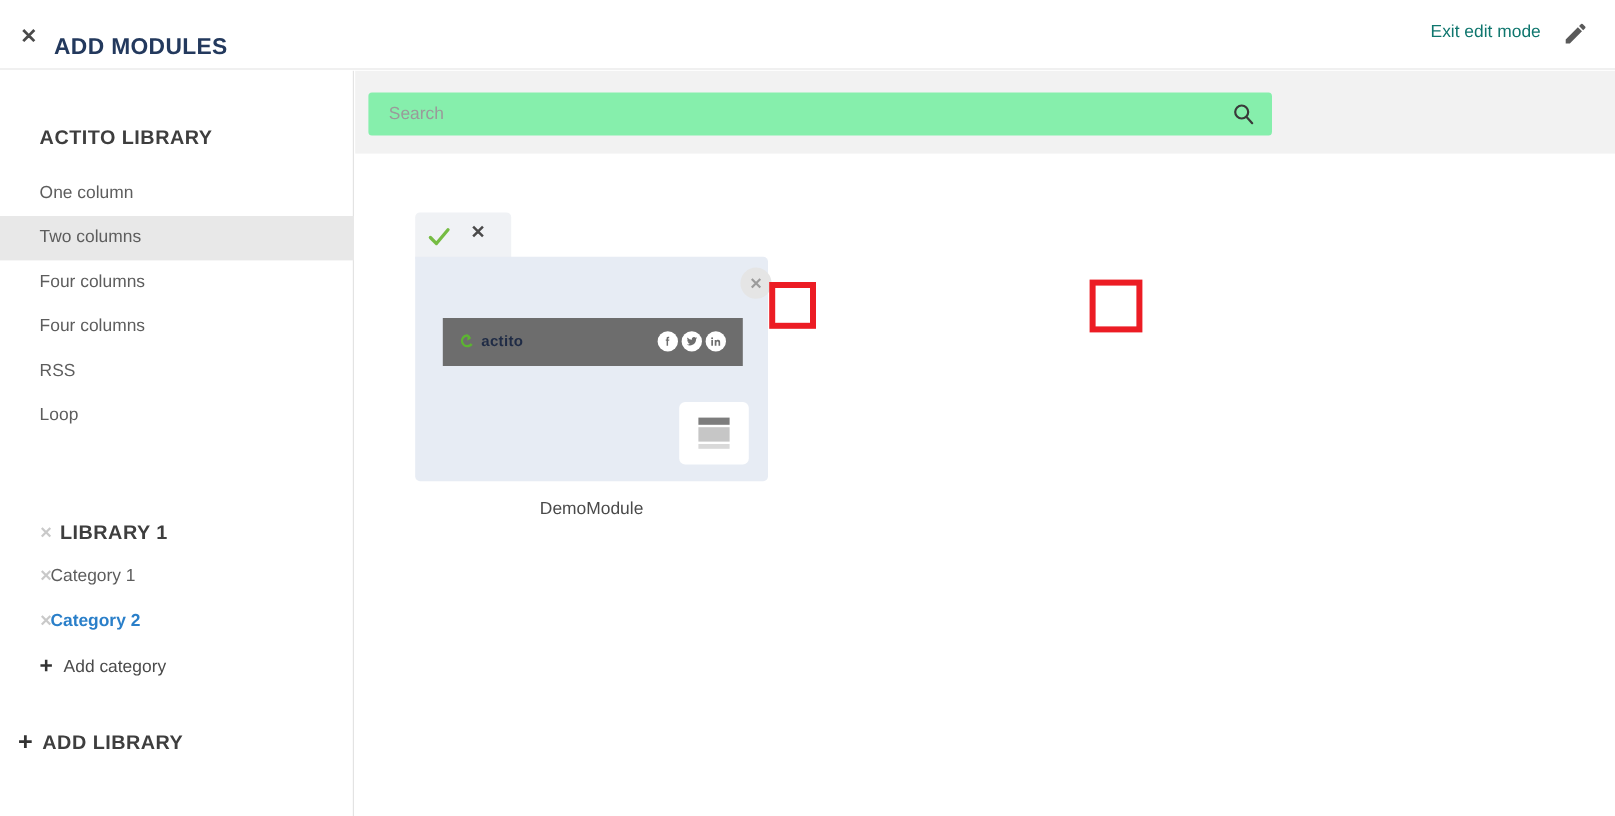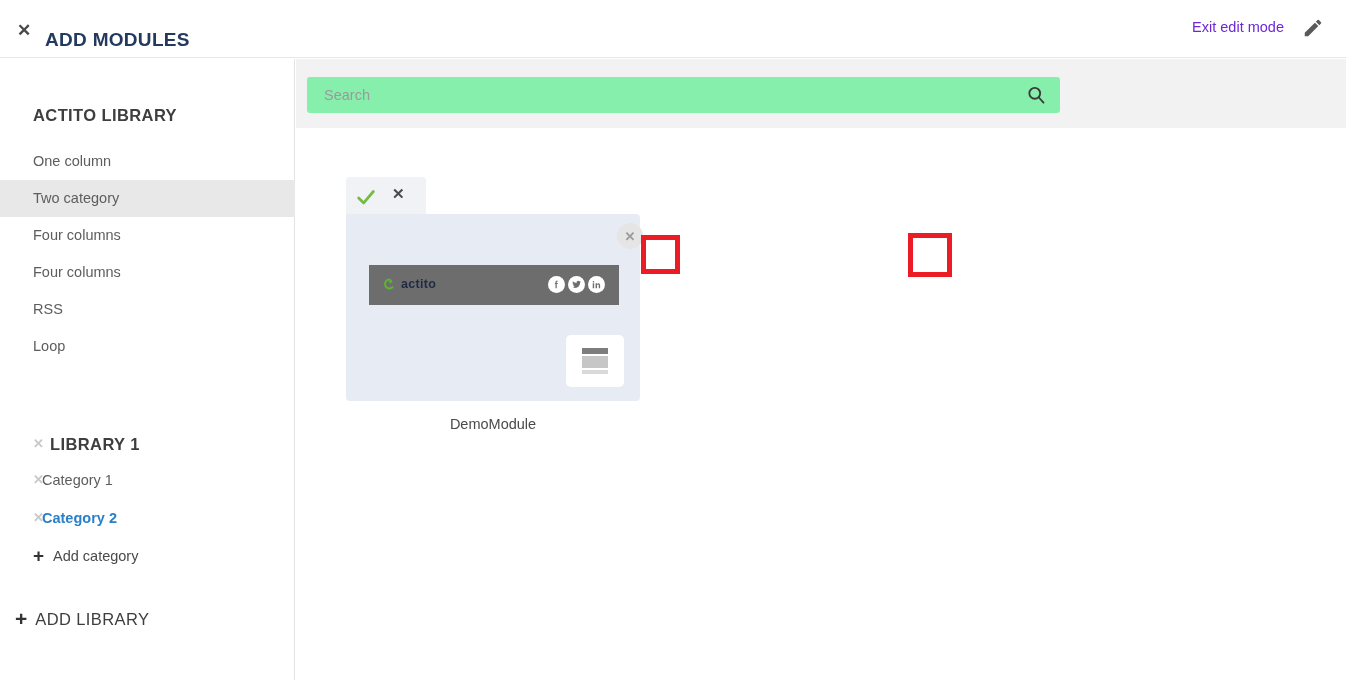--- a/index.html
+++ b/index.html
@@ -26,21 +26,21 @@
   }
   .app-title {
     position: absolute; left: 45px; top: 17px;
     font-size: 19px; font-weight: bold;
     letter-spacing: 0.3px;
     color: #23395d;
     margin-top: 12px;
   }
   .exit-edit {
     position: absolute; right: 62px; top: 19px;
-    font-size: 14.5px; color: #6d28d9;
+    font-size: 14.5px; color: #0f766e;
     cursor: pointer; white-space: nowrap;
   }
   .pencil-icon {
     position: absolute; right: 22px; top: 17px;
     width: 22px; height: 22px; cursor: pointer;
   }
 
   
   .sidebar {
     position: absolute; left: 0; top: 59px;
@@ -101,21 +101,21 @@
   }
 
   .add-library {
     position: absolute; left: 15px; top: 548px;
     display: flex; align-items: center; cursor: pointer;
   }
   .add-library .plus {
     font-size: 21px; font-weight: bold; color: #333; margin-right: 8px;
   }
   .add-library .al-label {
-    font-size: 16.5px; font-weight: normal; color: #3e3e3e; letter-spacing: 0.4px;
+    font-size: 16.5px; font-weight: bold; color: #3e3e3e; letter-spacing: 0.4px;
   }
 
   
   .content {
     position: absolute; left: 296px; top: 59px;
     width: 1050px; height: 621px; background: #ffffff;
   }
   .searchbar {
     position: absolute; left: 0; top: 0;
     width: 1050px; height: 69px;
@@ -241,21 +241,21 @@
       <path d="M3 17.25V21h3.75L17.81 9.94l-3.75-3.75L3 17.25zM20.71 7.04a1 1 0 0 0 0-1.41l-2.34-2.34a1 1 0 0 0-1.41 0l-1.83 1.83 3.75 3.75 1.83-1.83z"></path>
     </svg>
   </div>
 </div>
 
 <div class="sidebar">
   <div class="lib-title">ACTITO LIBRARY</div>
 
   <div class="lib-list">
     <div class="lib-item">One column</div>
-    <div class="lib-item active">Two category</div>
+    <div class="lib-item active">Two columns</div>
     <div class="lib-item">Four columns</div>
     <div class="lib-item">Four columns</div>
     <div class="lib-item">RSS</div>
     <div class="lib-item">Loop</div>
   </div>
 
   <div class="section2">
     <div class="sec-head">
       <span class="x-del">✕</span>
       <span class="sec-label">LIBRARY 1</span>

